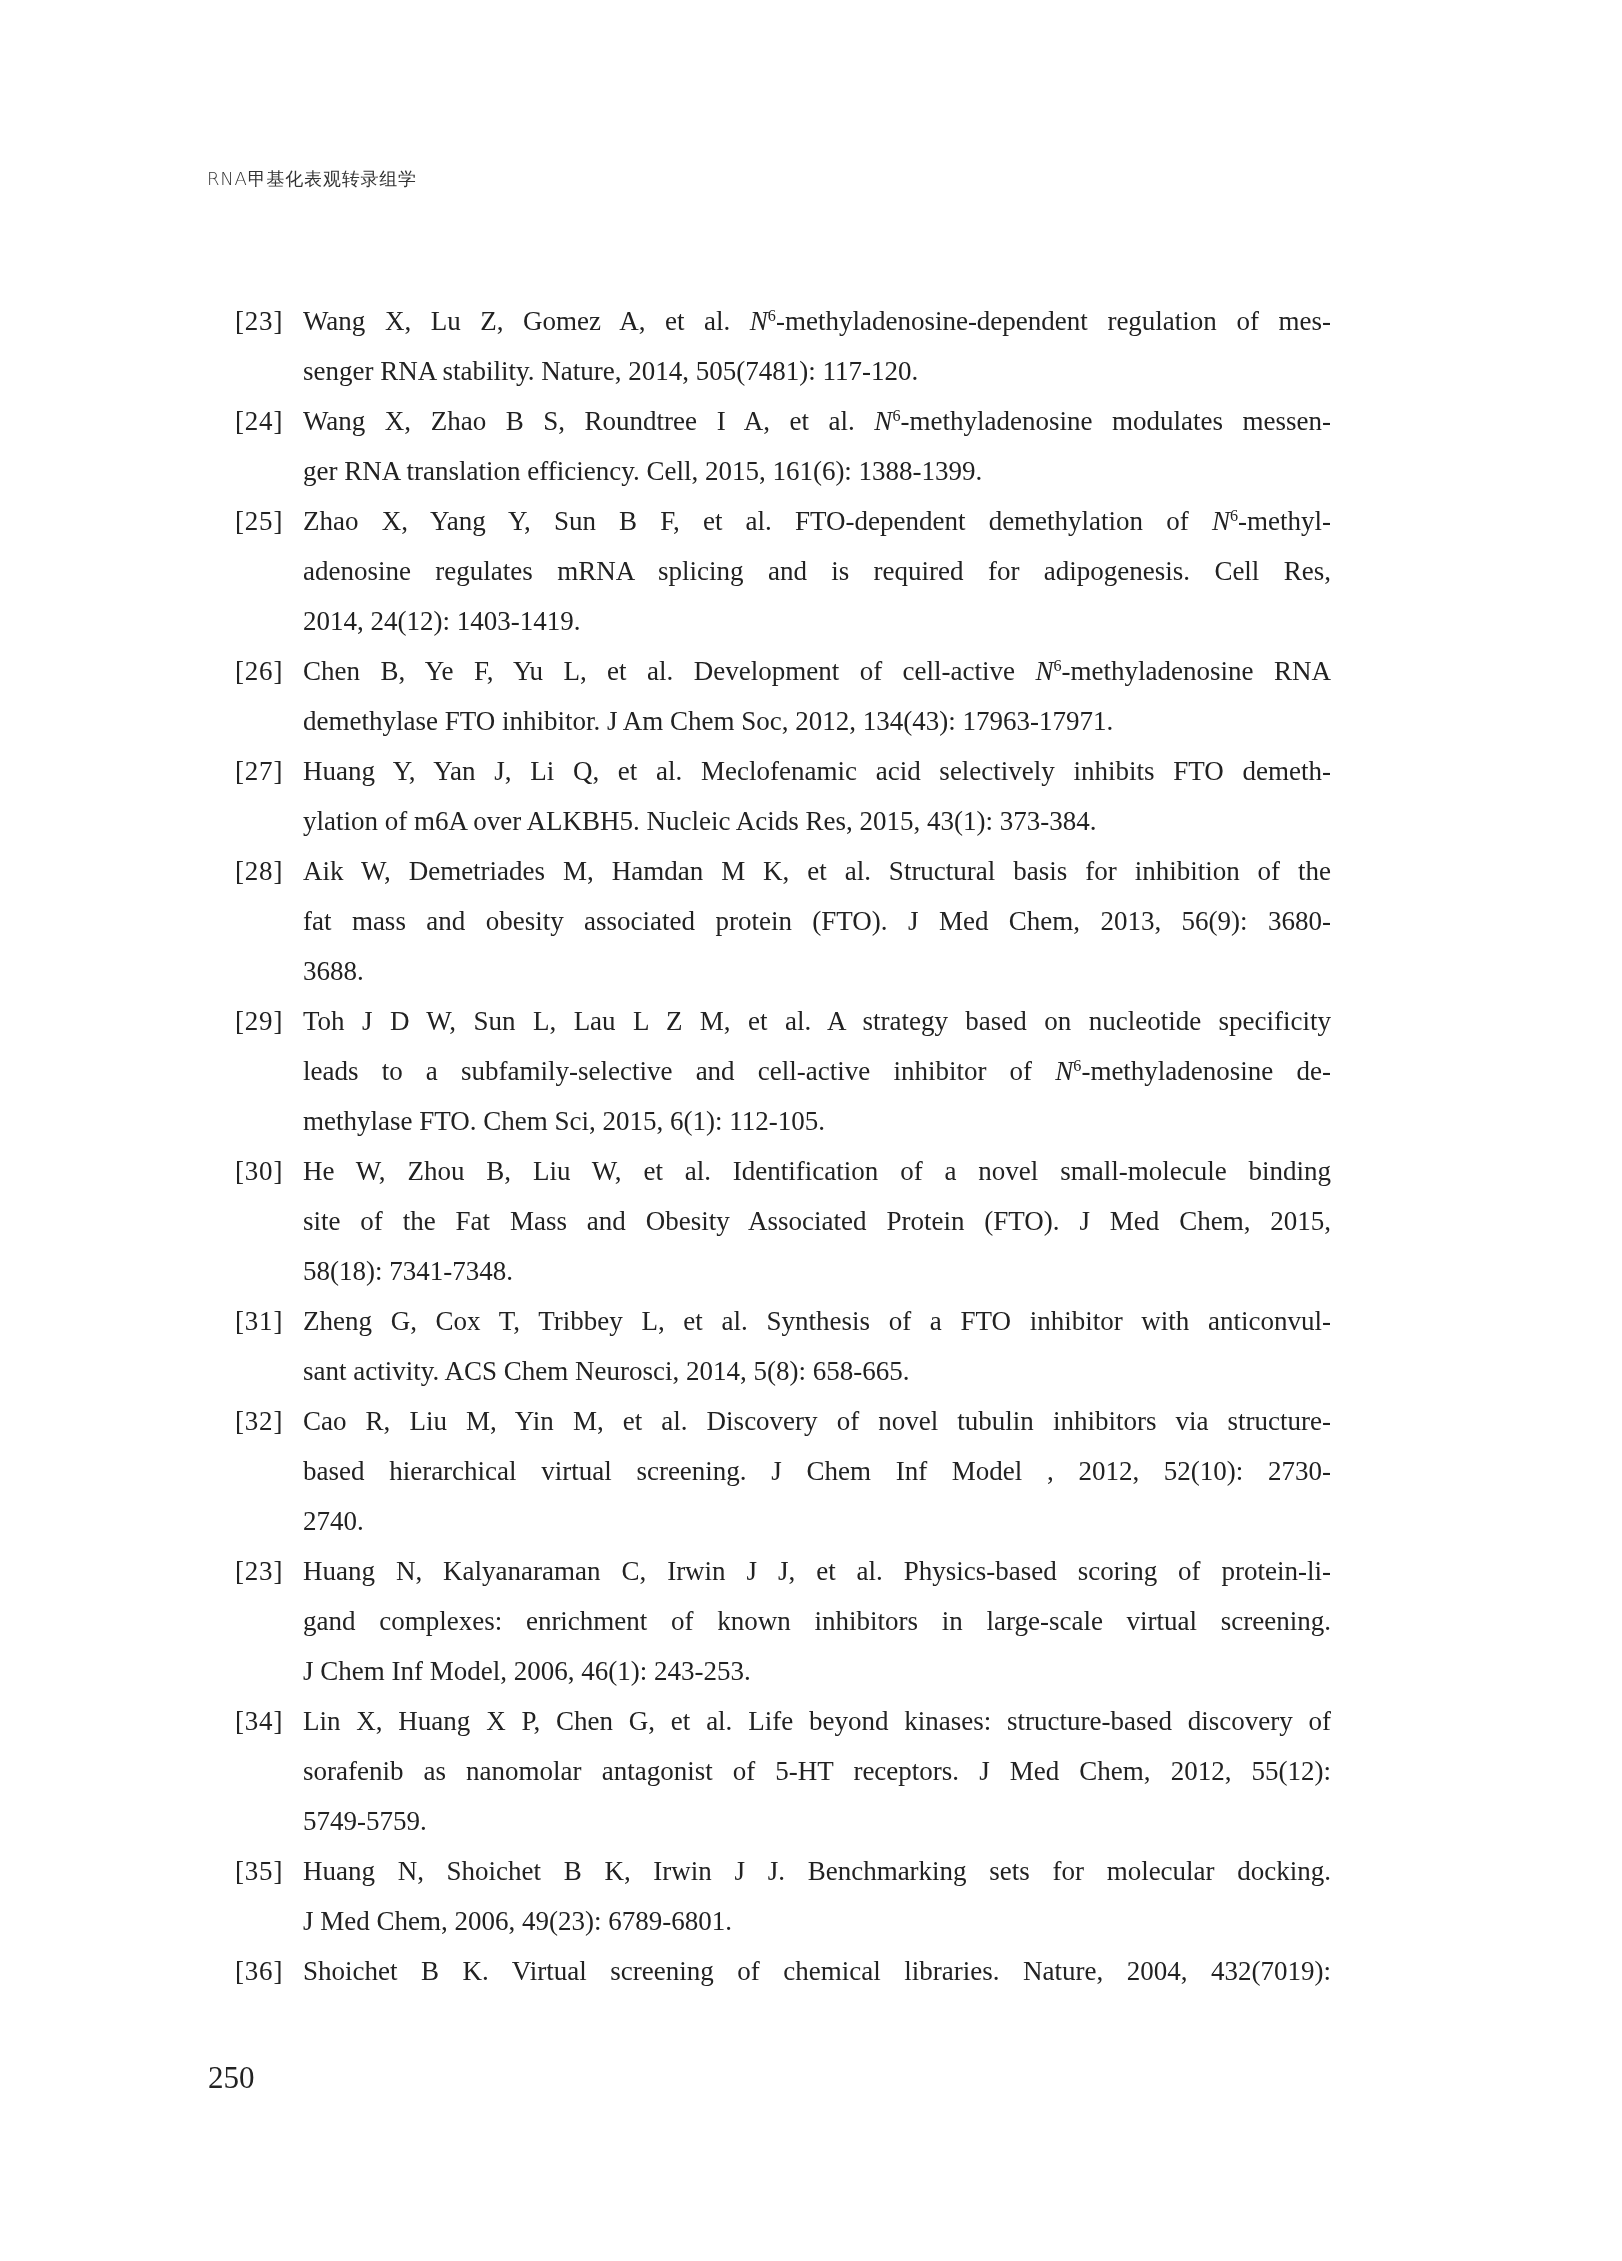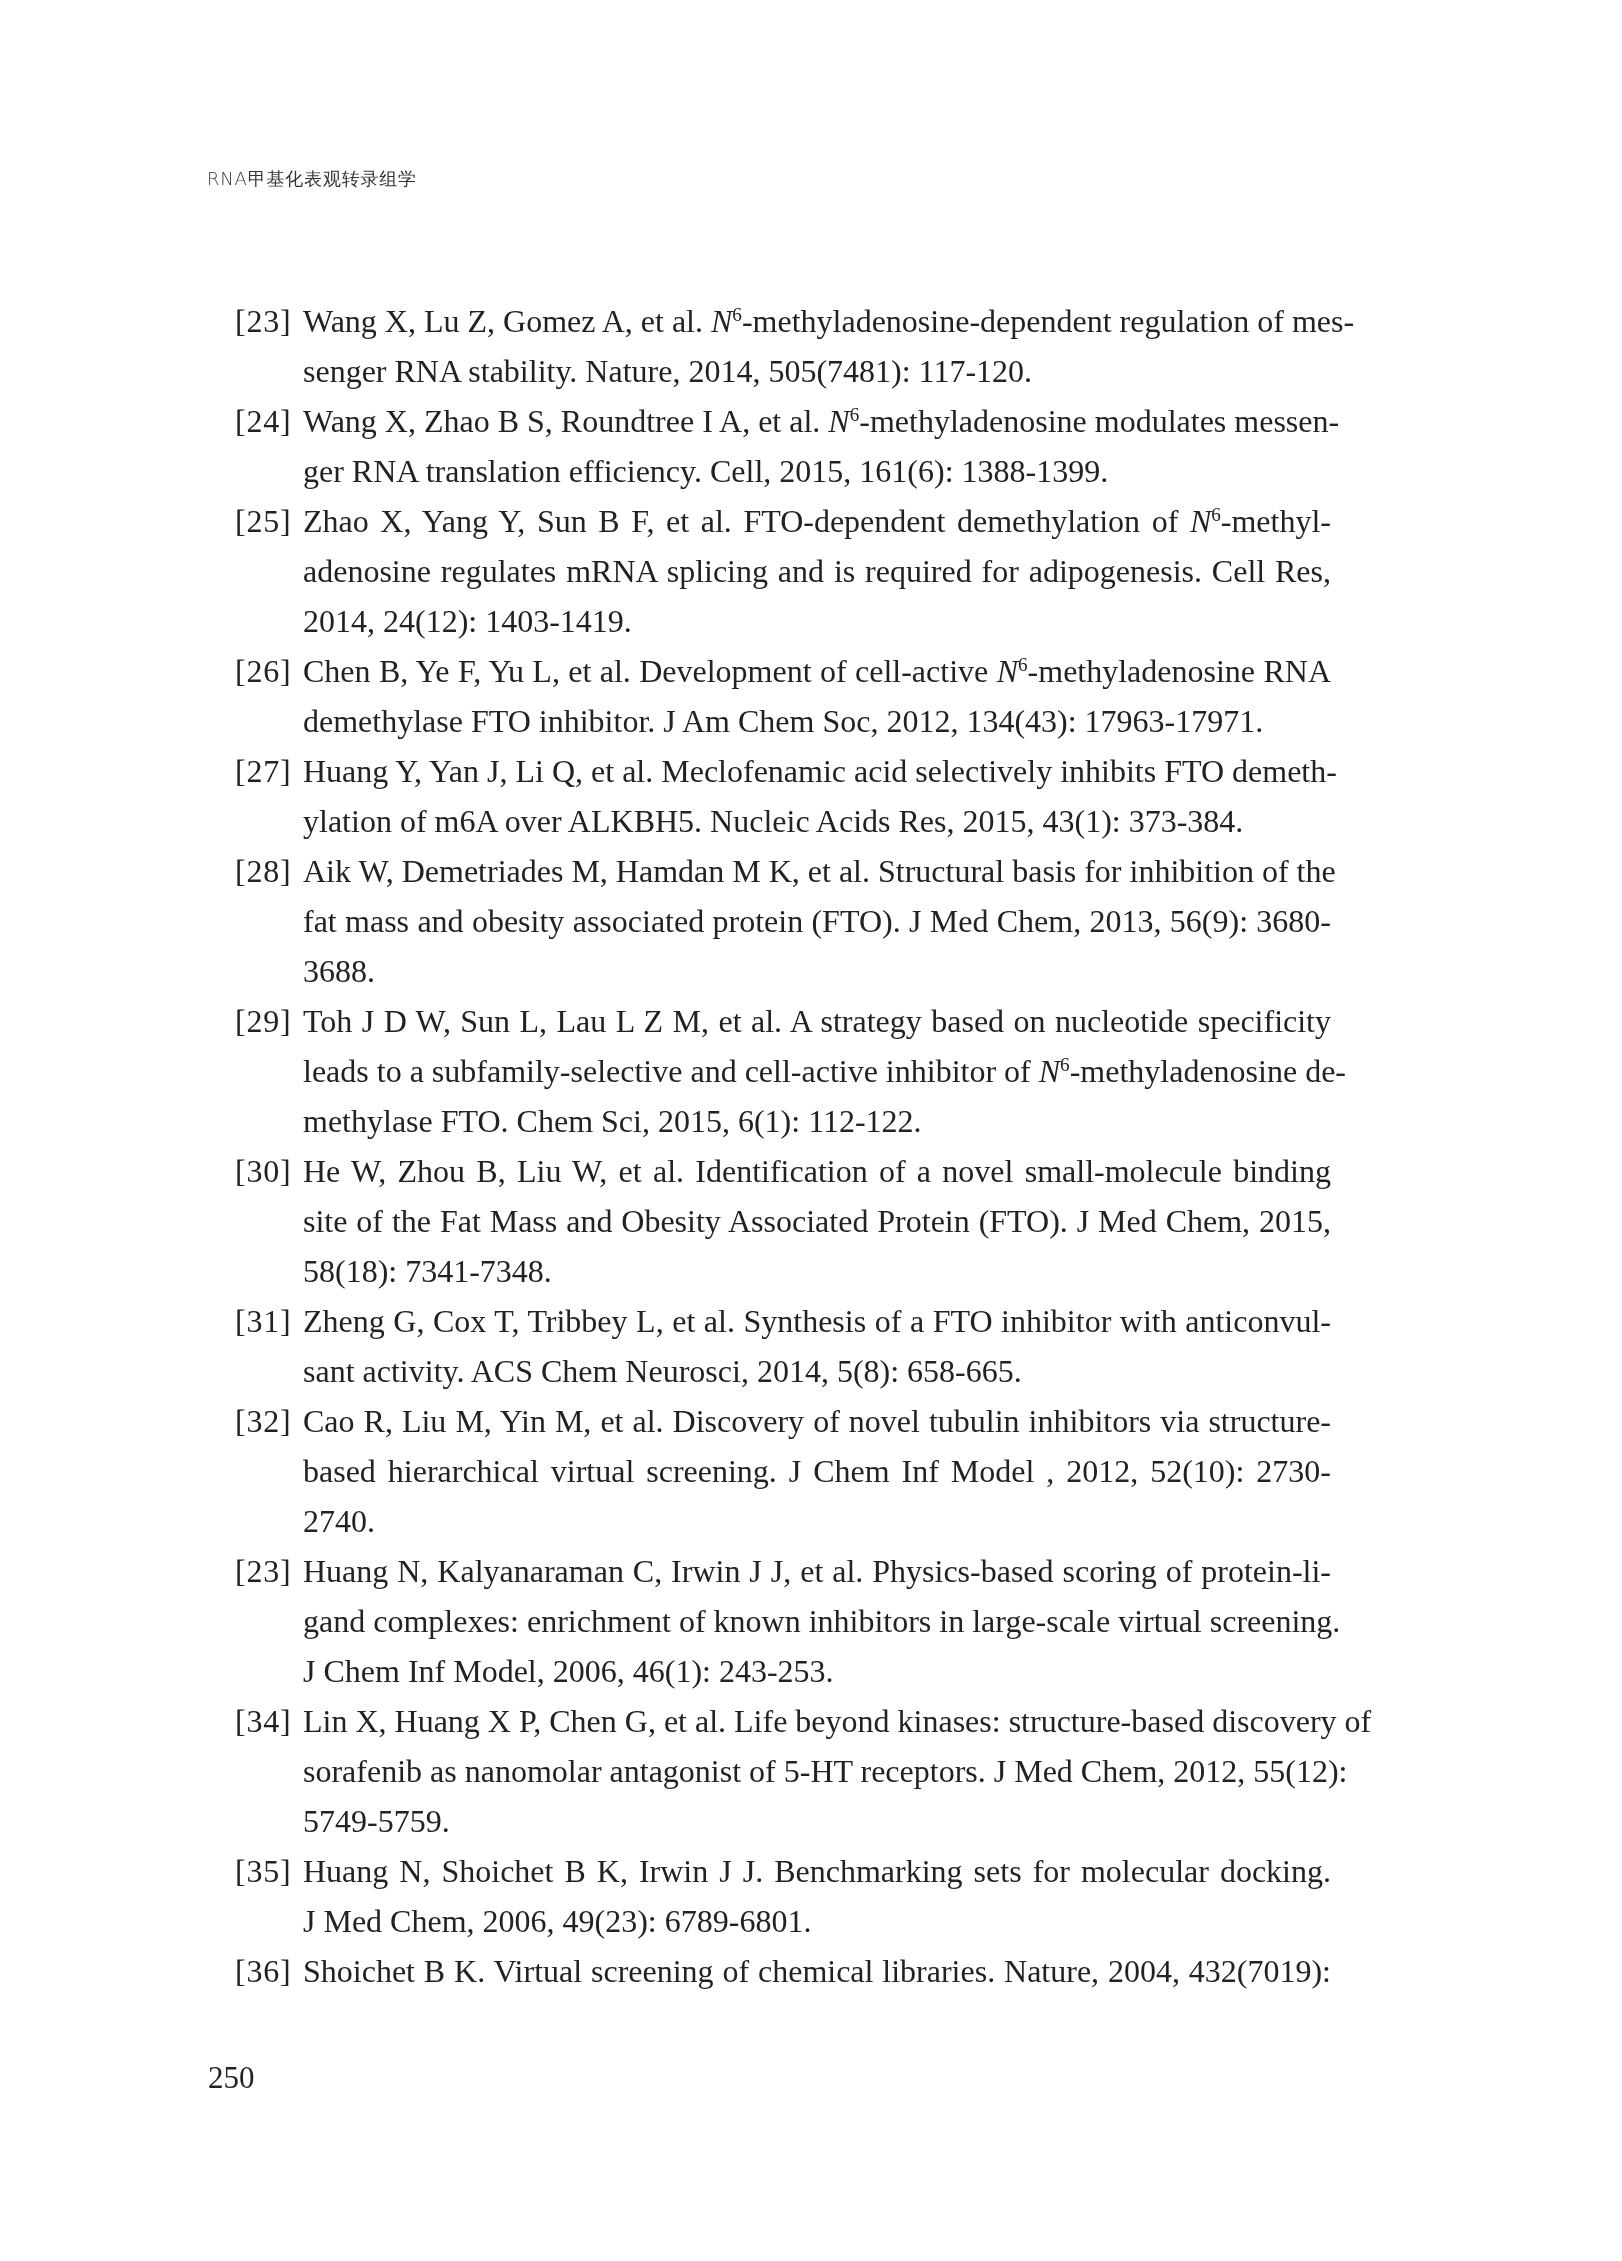--- a/index.html
+++ b/index.html
@@ -4,21 +4,21 @@
 <style>
   html, body { margin:0; padding:0; background:#ffffff; }
   body { width:1623px; height:2261px; position:relative; overflow:hidden; }
   .running-head {
     position:absolute; left:207px; top:167px;
     font-family:"DejaVu Sans", sans-serif; font-size:18px; color:#333333;
     letter-spacing:0.8px; font-weight:300;
   }
   .refs {
     position:absolute; left:235px; top:296px; width:1096px;
-    font-family:"Liberation Serif", serif; font-size:32px; color:#222222;
+    font-family:"Liberation Serif", serif; font-size:27px; color:#222222;
     line-height:50px;
   }
   .ref { position:relative; padding-left:68px; text-align:justify; text-align-last:left; }
   .ref .num { position:absolute; left:0; top:0; letter-spacing:0.8px; }
   .ref .body { display:block; }
   .ref .line { display:block; text-align:justify; text-align-last:justify; white-space:nowrap; }
   .ref .line.last { text-align-last:left; }
   sup { font-size:60%; vertical-align:0.55em; line-height:0; }
   i { font-style:italic; }
   .page-number {
@@ -74,21 +74,21 @@
         <span class="line">Aik W, Demetriades M, Hamdan M K, et al. Structural basis for inhibition of the</span>
         <span class="line">fat mass and obesity associated protein (FTO). J Med Chem, 2013, 56(9): 3680-</span>
         <span class="line last">3688.</span>
       </span>
     </div>
     <div class="ref">
       <span class="num">[29]</span>
       <span class="body">
         <span class="line">Toh J D W, Sun L, Lau L Z M, et al. A strategy based on nucleotide specificity</span>
         <span class="line">leads to a subfamily-selective and cell-active inhibitor of <i>N</i><sup>6</sup>-methyladenosine de-</span>
-        <span class="line last">methylase FTO. Chem Sci, 2015, 6(1): 112-122.</span>
+        <span class="line last">methylase FTO. Chem Sci, 2015, 6(1): 112-105.</span>
       </span>
     </div>
     <div class="ref">
       <span class="num">[30]</span>
       <span class="body">
         <span class="line">He W, Zhou B, Liu W, et al. Identification of a novel small-molecule binding</span>
         <span class="line">site of the Fat Mass and Obesity Associated Protein (FTO). J Med Chem, 2015,</span>
         <span class="line last">58(18): 7341-7348.</span>
       </span>
     </div>

